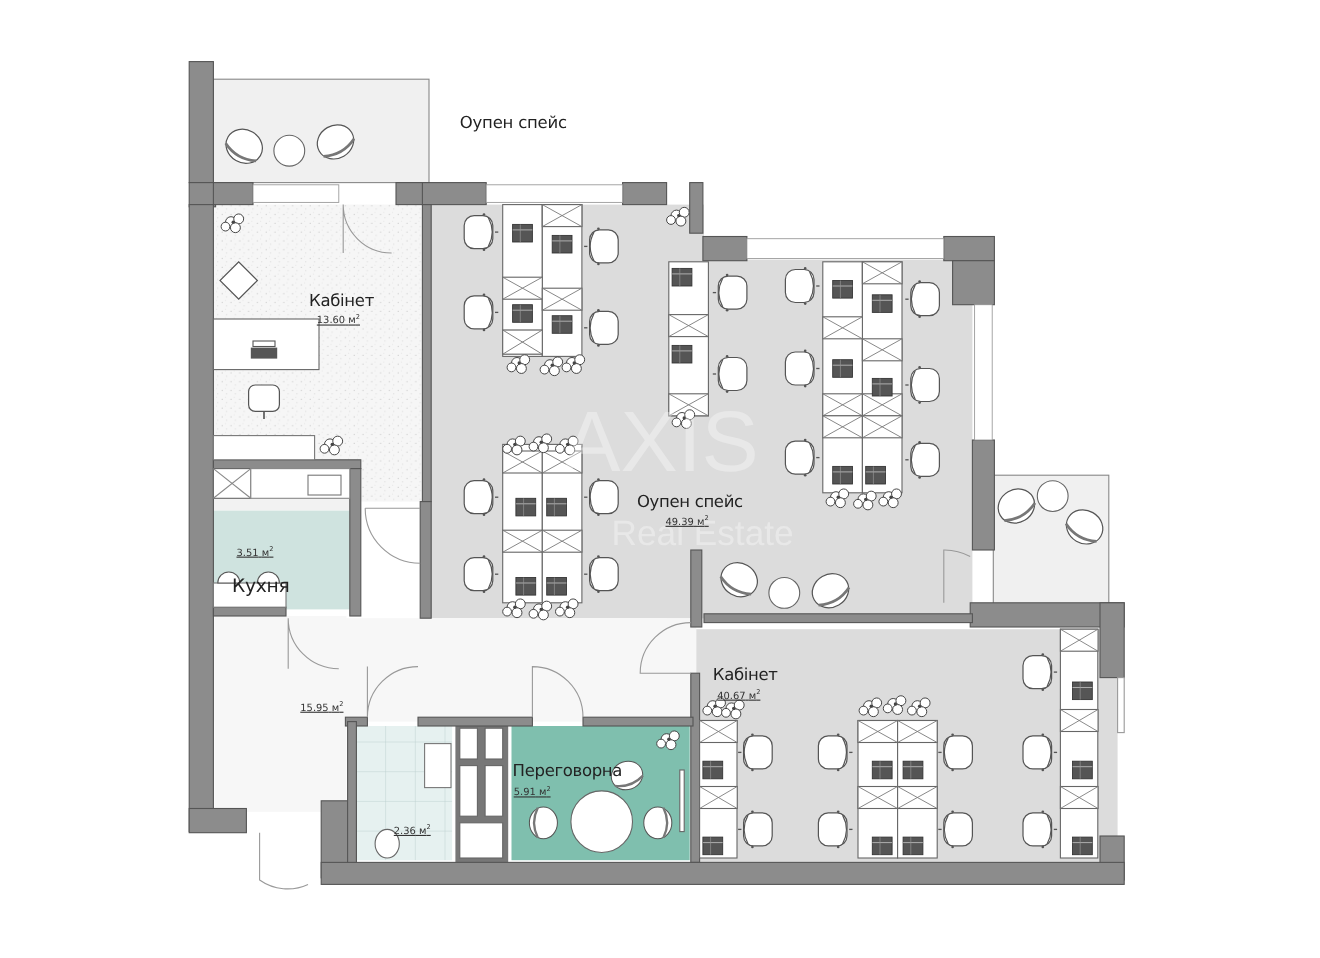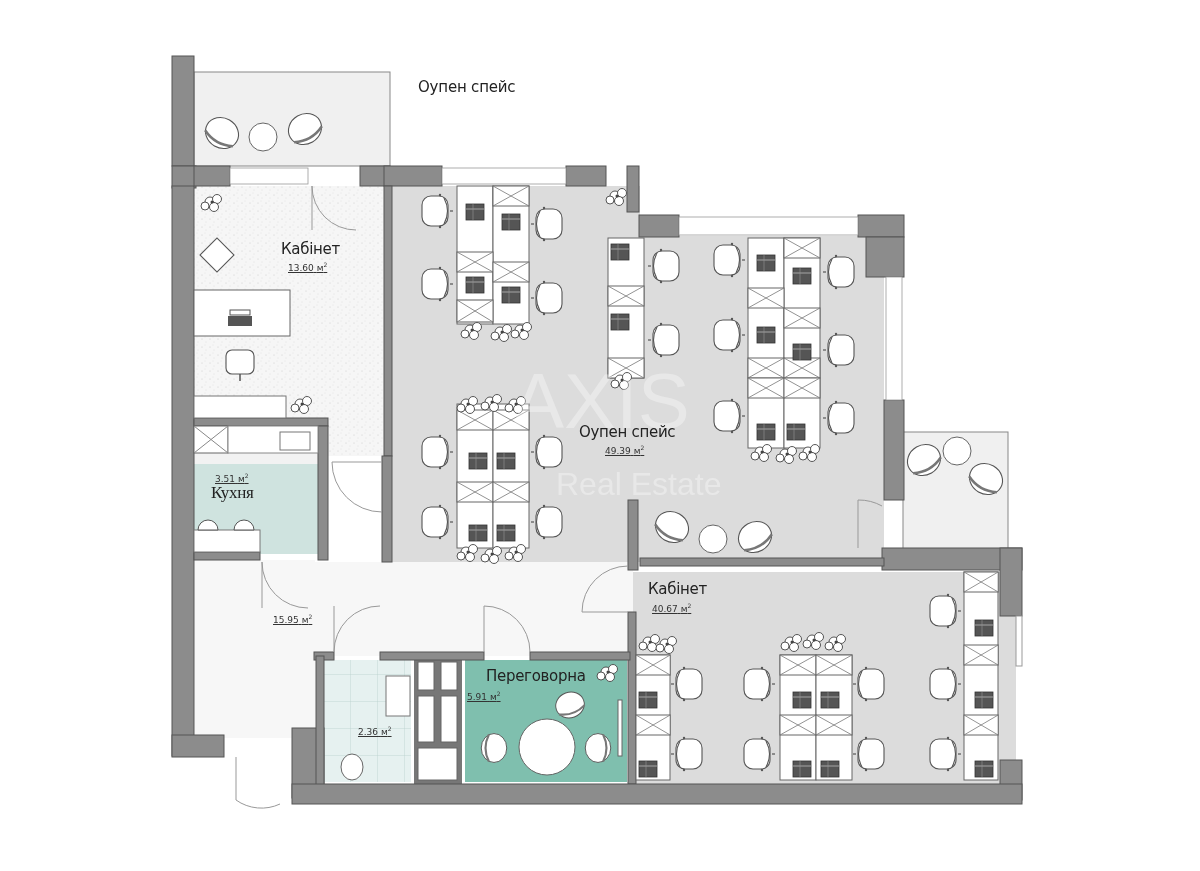--- a/index.html
+++ b/index.html
@@ -1,18 +1,18 @@
 <!DOCTYPE html>
 <html><head>
 <meta charset="utf-8">
 <style>
   html, body { margin: 0; padding: 0; background: #ffffff; }
   body { width: 1200px; height: 871px; position: relative; overflow: hidden; font-family: "DejaVu Sans", sans-serif; }
   #plan { position: absolute; left: 0; top: 0; width: 1200px; height: 871px; }
-  .lbl { position: absolute; color: #222; white-space: nowrap; }
+  .lbl { position: absolute; color: #222; white-space: nowrap; margin-top: 24px; }
   .room-name { font-family: "DejaVu Sans", sans-serif; font-size: 15px; letter-spacing: -0.3px; text-align: right; }
   .room-name.big { font-size: 17px; }
   .area { font-size: 9px; text-decoration: underline; color: #333; }
   .area sup { font-size: 6px; }
   .heading { font-family: "DejaVu Sans", sans-serif; font-size: 15px; line-height: 22px; color: #222; letter-spacing: -0.2px; }
   .watermark { position: absolute; color: rgba(255,255,255,0.35); font-family: "Liberation Sans", sans-serif; pointer-events: none; }
 </style>
 </head>
 <body>
 
@@ -318,26 +318,26 @@
 <div class="watermark" style="left:556px;top:452px;font-size:32px;margin-top:14px;">Real Estate</div>
 
 <div class="lbl heading" style="left:418px;top:76px;">
   <div>Оупен спейс</div>
 </div>
 
 <div class="lbl room-name" style="left:281px;top:240px;">Кабінет</div>
 <div class="lbl area" style="left:288px;top:261px;"><span>13.60</span> <span>м</span><sup>2</sup></div>
 
 <div class="lbl area" style="left:215px;top:472px;"><span>3.51</span> <span>м</span><sup>2</sup></div>
-<div class="lbl room-name big" style="left:211px;top:483px;font-family:Liberation Serif, serif;">Кухня</div>
+<div class="lbl room-name big" style="left:211px;top:499px;">Кухня</div>
 
 <div class="lbl room-name" style="left:579px;top:423px;">Оупен спейс</div>
 <div class="lbl area" style="left:605px;top:444px;"><span>49.39</span> <span>м</span><sup>2</sup></div>
 
 <div class="lbl area" style="left:273px;top:613px;"><span>15.95</span> <span>м</span><sup>2</sup></div>
 
 <div class="lbl room-name" style="left:648px;top:580px;">Кабінет</div>
 <div class="lbl area" style="left:652px;top:602px;"><span>40.67</span> <span>м</span><sup>2</sup></div>
 
-<div class="lbl room-name" style="left:466px;top:667px;padding-left:20px;">Переговорна</div>
+<div class="lbl room-name" style="left:466px;top:667px;">Переговорна</div>
 <div class="lbl area" style="left:467px;top:690px;"><span>5.91</span> <span>м</span><sup>2</sup></div>
 
 <div class="lbl area" style="left:358px;top:725px;"><span>2.36</span> <span>м</span><sup>2</sup></div>
 
 </body></html>

